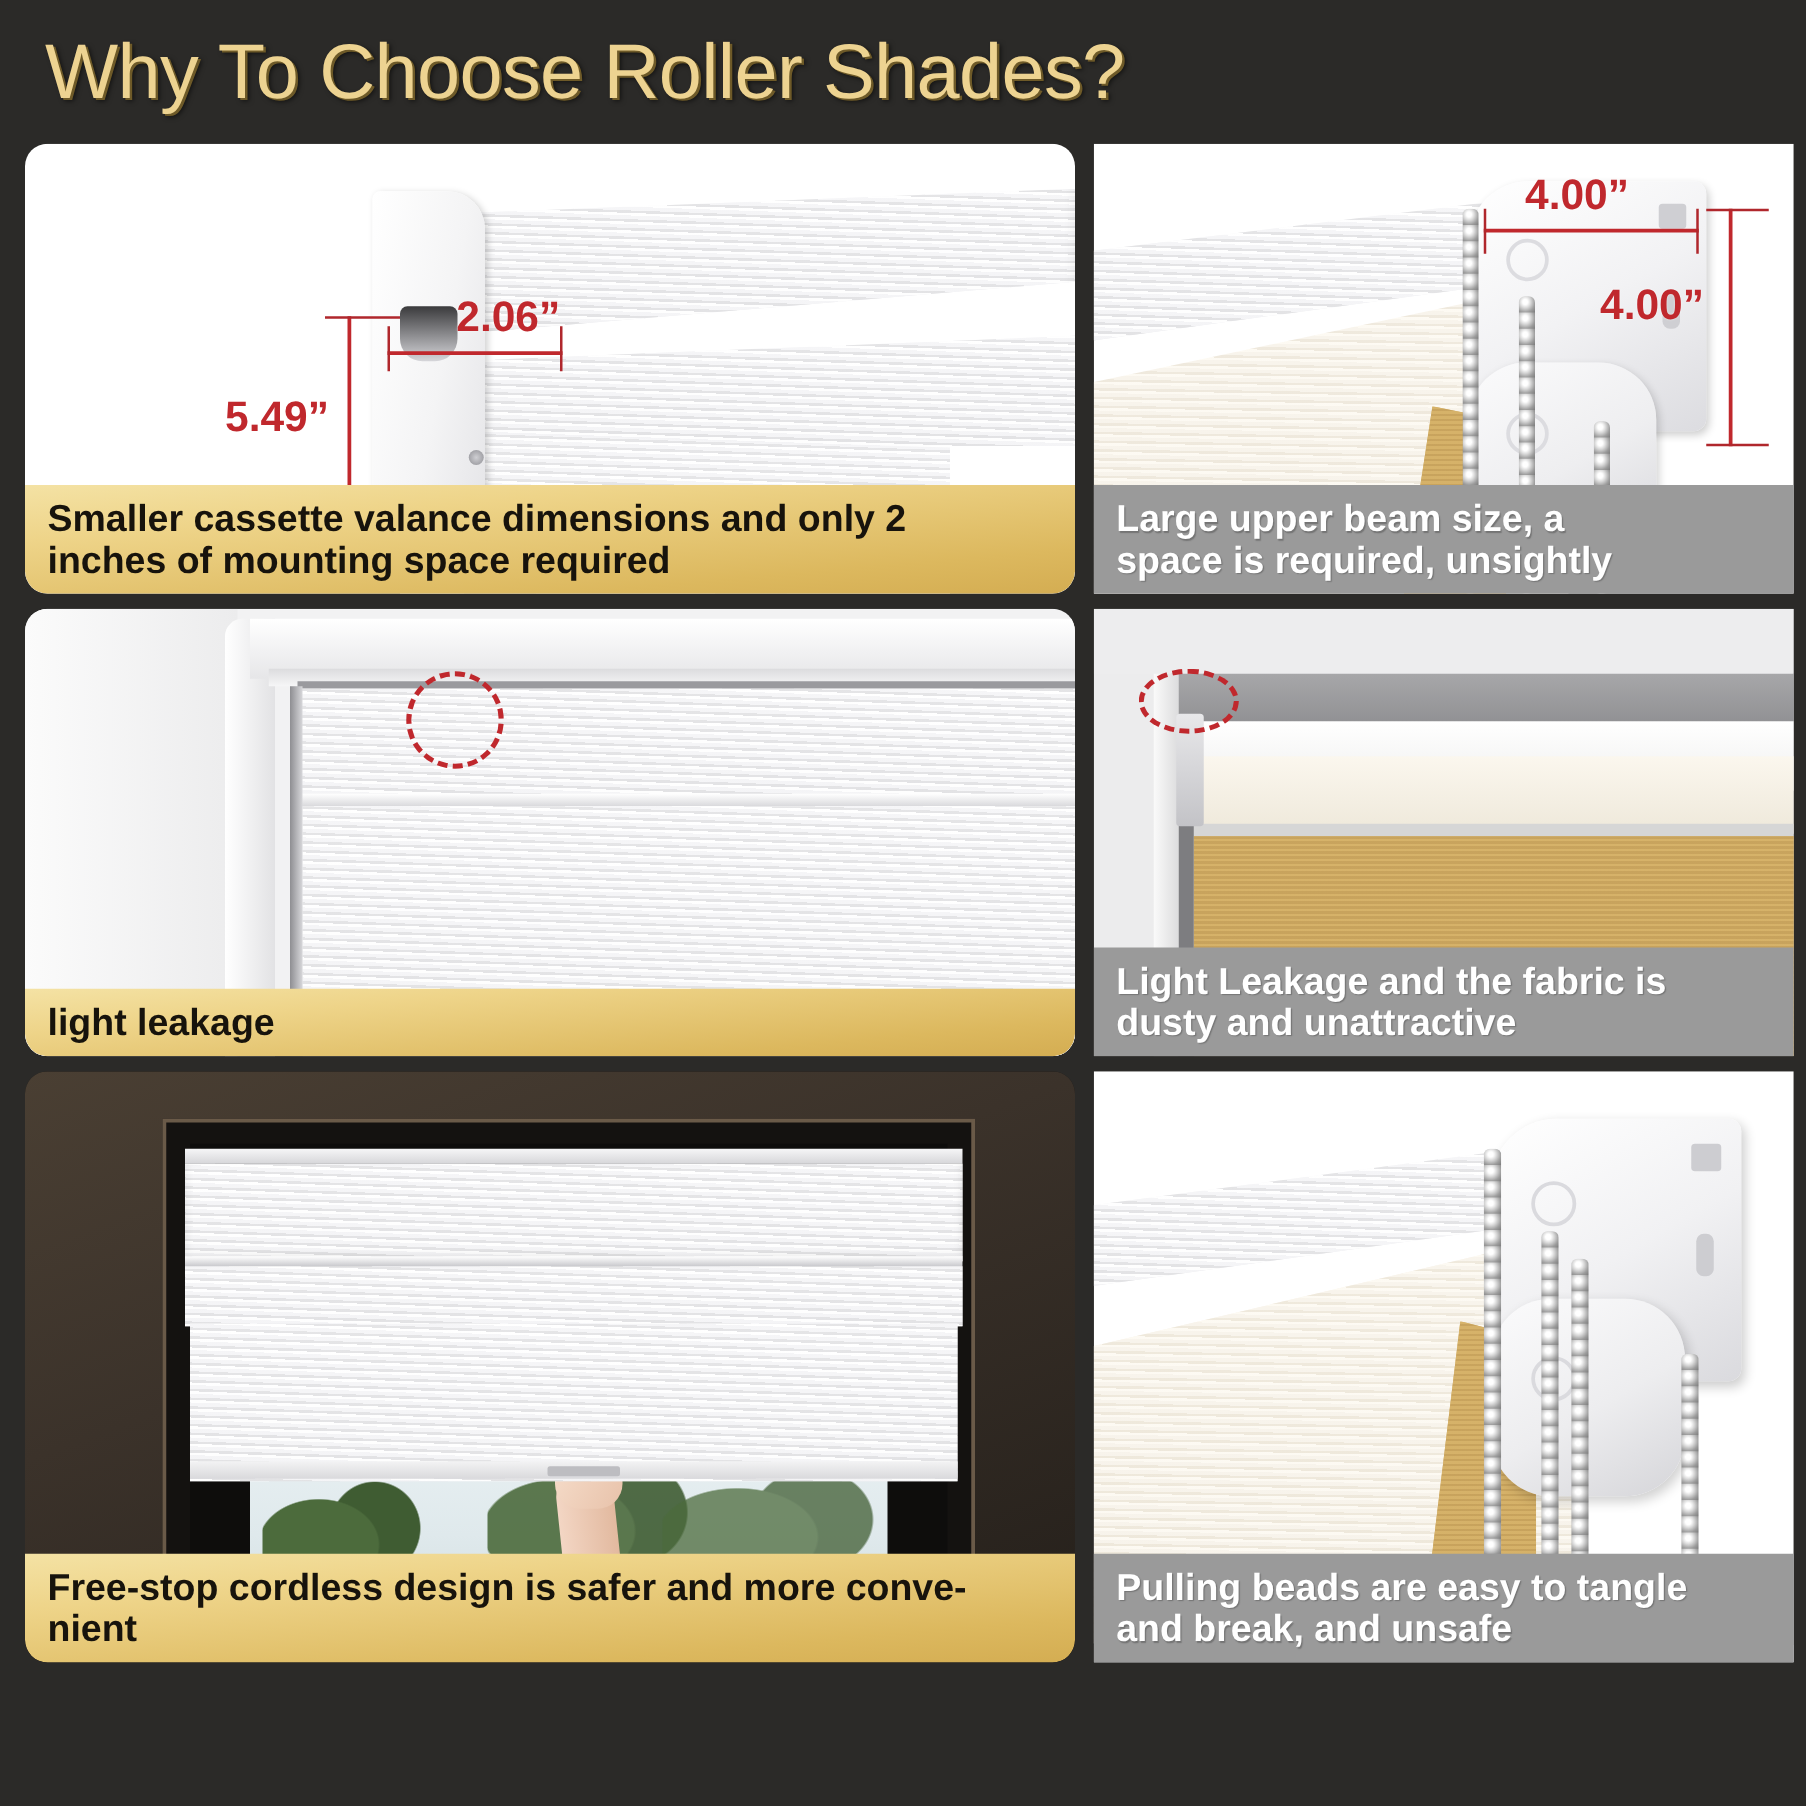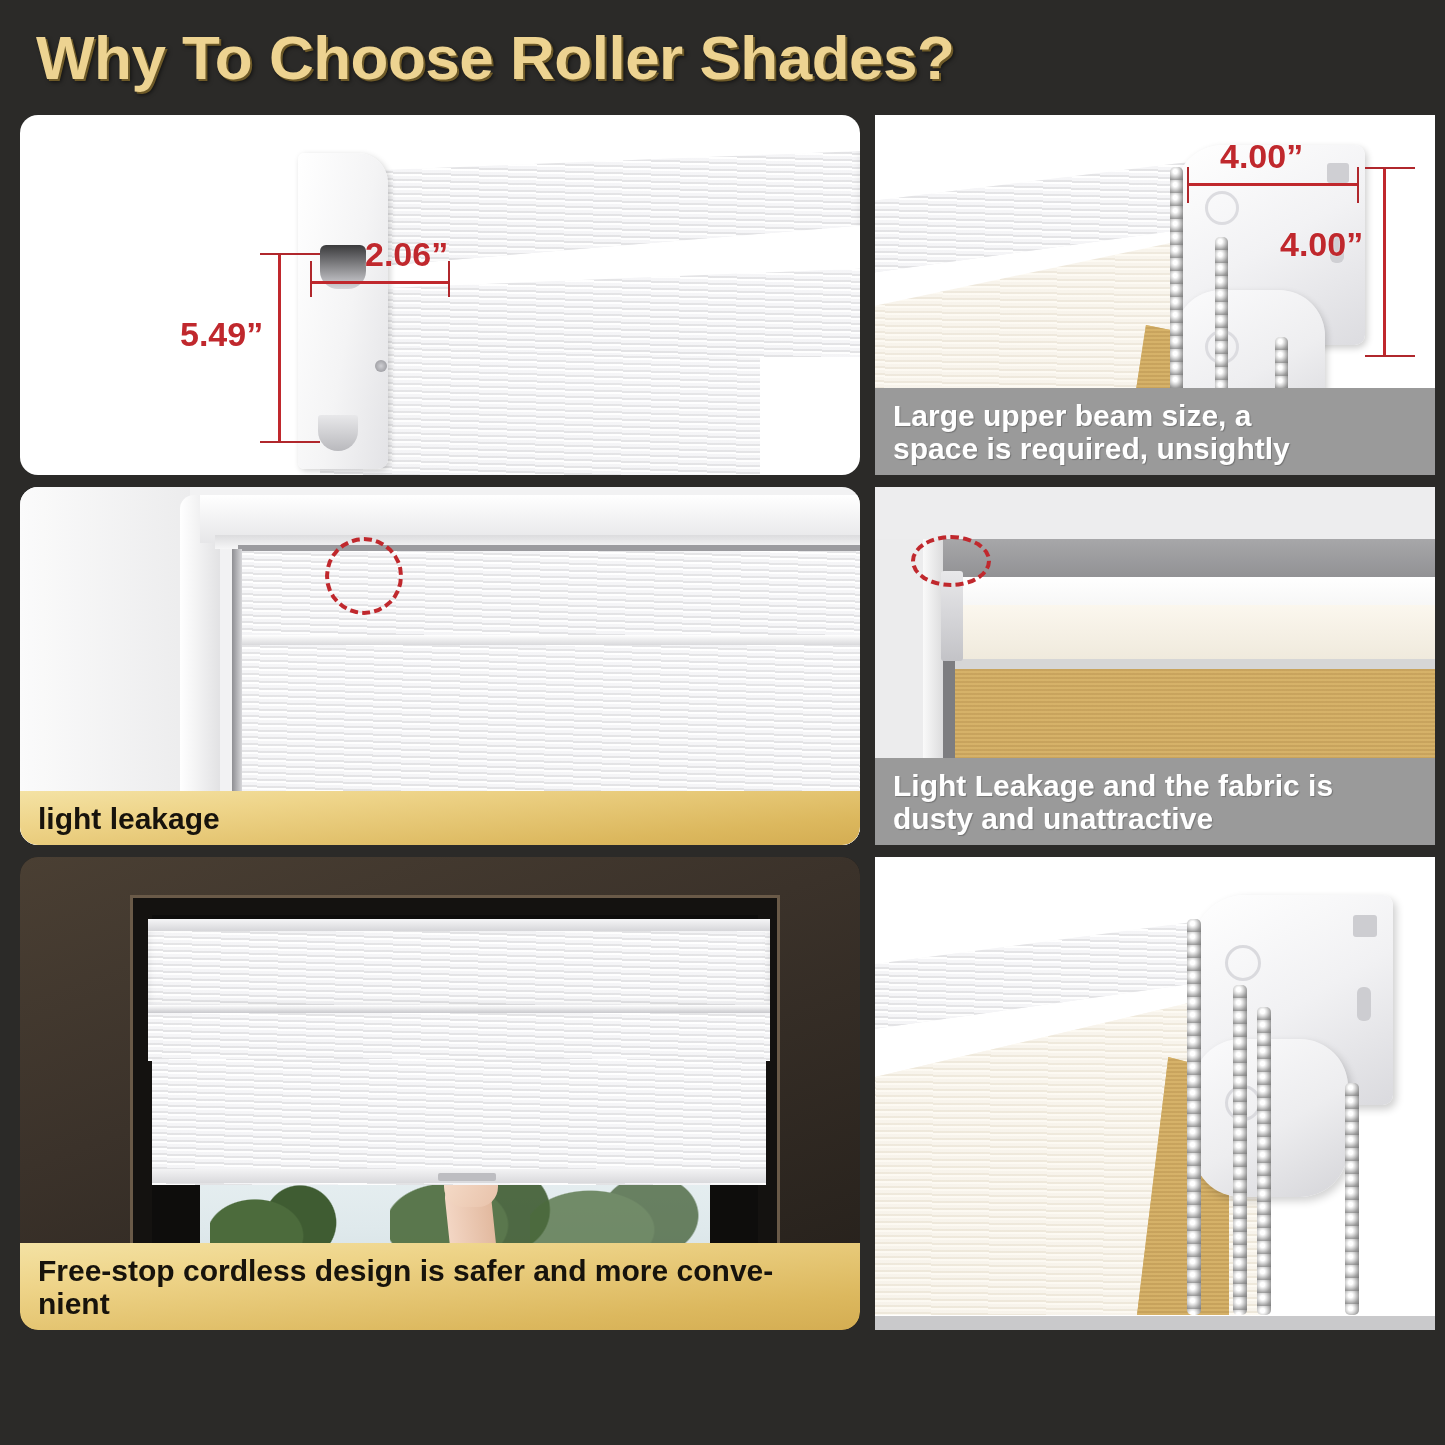--- a/index.html
+++ b/index.html
@@ -8,21 +8,21 @@
     background:#2b2a28;
     font-family:"Liberation Sans", sans-serif;
     overflow:hidden;
     position:relative;
   }
 
   
   .title-bar { position:absolute; left:0; top:0; width:1445px; height:112px; }
   .title {
     position:absolute; left:36px; top:22px;
-    font-size:62px; font-weight:bold; letter-spacing:-0.5px;
+    font-size:62px; font-weight:normal; letter-spacing:-0.5px;
     color:#edd391;
     text-shadow:2px 2px 0 #6e5a28, 3px 3px 4px rgba(0,0,0,.6);
     white-space:nowrap;
   }
 
   
   .panel { position:absolute; overflow:hidden; }
   .panel.left  { left:20px;  width:840px; border-radius:18px; }
   .panel.right { left:875px; width:560px; border-radius:0; }
 
@@ -130,20 +130,24 @@
     <div class="ib tick-v" style="left:290px;top:146px;height:36px;"></div>
     <div class="ib tick-v" style="left:428px;top:146px;height:36px;"></div>
     <div class="ib dimtext" style="left:345px;top:120px;">2.06”</div>
 
     <div class="ib dimline-v" style="left:258px;top:138px;height:190px;"></div>
     <div class="ib tick-h" style="left:240px;top:138px;width:60px;"></div>
     <div class="ib tick-h" style="left:240px;top:326px;width:60px;"></div>
     <div class="ib dimtext" style="left:160px;top:200px;">5.49”</div>
   </div>
 
+  <div class="caption gold">
+    <span class="cap-line">Smaller cassette valance dimensions and only 2</span>
+    <span class="cap-line">inches of mounting space required</span>
+  </div>
 </div>
 
 <div class="panel right row1">
   <div class="photo" style="height:100%;background:#ffffff;">
 
     <div class="ib fabric" style="left:-20px;top:40px;width:390px;height:120px;
          clip-path:polygon(0 40%,100% 0,100% 55%,0 100%);"></div>
 
     <div class="ib fabric-beige" style="left:-20px;top:110px;width:400px;height:250px;
          clip-path:polygon(0 34%,100% 0,100% 100%,0 100%);opacity:.97;"></div>
@@ -314,13 +318,17 @@
     <div class="ib" style="left:350px;top:228px;width:36px;height:36px;border:3px solid #dadade;border-radius:50%;"></div>
 
     <div class="ib bead-chain" style="left:312px;top:62px;width:14px;height:396px;"></div>
     <div class="ib bead-chain" style="left:358px;top:128px;width:14px;height:330px;"></div>
     <div class="ib bead-chain" style="left:382px;top:150px;width:14px;height:308px;"></div>
     <div class="ib bead-chain" style="left:470px;top:226px;width:14px;height:232px;"></div>
 
     <div class="ib" style="left:0;bottom:0;width:100%;height:14px;background:#c9c9cb;"></div>
   </div>
 
+  <div class="caption gray">
+    <span class="cap-line">Pulling beads are easy to tangle</span>
+    <span class="cap-line">and break, and unsafe</span>
+  </div>
 </div>
 
 </body></html>

